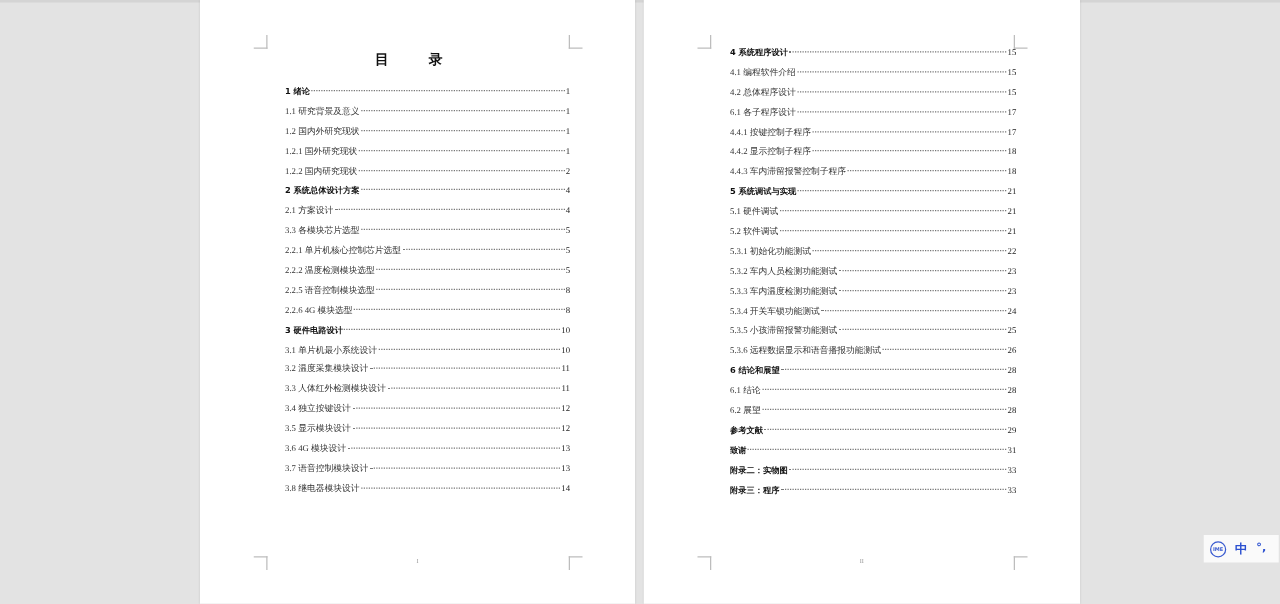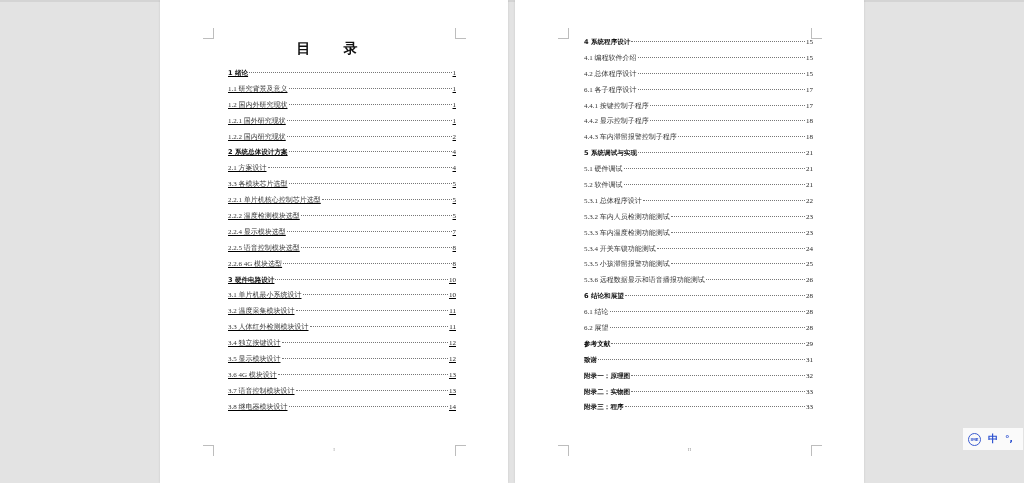--- a/index.html
+++ b/index.html
@@ -16,21 +16,21 @@
   }
   #page1 { left: 160px; width: 348px; }
   #page2 { left: 515px; width: 349px; }
   .corner { position: absolute; width: 10px; height: 10px; border-color: #bdbdbd; border-style: solid; border-width: 0; }
   .c-tl { border-right-width: 1px; border-bottom-width: 1px; }
   .c-tr { border-left-width: 1px; border-bottom-width: 1px; }
   .c-bl { border-right-width: 1px; border-top-width: 1px; }
   .c-br { border-left-width: 1px; border-top-width: 1px; }
   .toc-title {
     position: absolute; left: 0; right: 0; top: 40px; text-align: center;
-    font-family: "DejaVu Sans", sans-serif; font-weight: bold; font-size: 14px;
+    font-family: "DejaVu Sans", sans-serif; font-weight: bold; font-size: 11px;
     letter-spacing: 14px; color: #111;
   }
   .toc { position: absolute; left: 68px; width: 228px; }
   #page2 .toc { left: 69px; width: 229px; }
   .row {
     display: flex; align-items: baseline; height: 15.9px; line-height: 15.9px;
     font-size: 7px; color: #333; white-space: nowrap;
   }
   .row.bold { font-family: "DejaVu Sans", sans-serif; font-weight: bold; color: #111; font-size: 6.6px; }
   .row .label { flex: 0 0 auto; }
@@ -52,21 +52,21 @@
 <body>
 
 <div class="topline"></div>
 
 <div class="page" id="page1">
   <div class="corner c-tl" style="left:43px; top:28px;"></div>
   <div class="corner c-tr" style="left:295px; top:28px;"></div>
   <div class="corner c-bl" style="left:43px; top:445px;"></div>
   <div class="corner c-br" style="left:295px; top:445px;"></div>
   <div class="toc-title">目 录</div>
-  <div class="toc" id="toc1" style="top:66px;text-decoration:underline;">
+  <div class="toc" id="toc1" style="top:66px;">
       <div class="row bold">
         <span class="label">1 绪论</span>
         <span class="dots"></span>
         <span class="pg">1</span>
       </div>
       <div class="row">
         <span class="label">1.1 研究背景及意义</span>
         <span class="dots"></span>
         <span class="pg">1</span>
       </div>
@@ -102,25 +102,20 @@
       </div>
       <div class="row">
         <span class="label">2.2.1  单片机核心控制芯片选型</span>
         <span class="dots"></span>
         <span class="pg">5</span>
       </div>
       <div class="row">
         <span class="label">2.2.2  温度检测模块选型</span>
         <span class="dots"></span>
         <span class="pg">5</span>
-      </div>
-      <div class="row">
-        <span class="label">2.2.4  显示模块选型</span>
-        <span class="dots"></span>
-        <span class="pg">7</span>
       </div>
       <div class="row">
         <span class="label">2.2.5  语音控制模块选型</span>
         <span class="dots"></span>
         <span class="pg">8</span>
       </div>
       <div class="row">
         <span class="label">2.2.6 4G 模块选型</span>
         <span class="dots"></span>
         <span class="pg">8</span>
@@ -224,21 +219,21 @@
         <span class="label">5.1 硬件调试</span>
         <span class="dots"></span>
         <span class="pg">21</span>
       </div>
       <div class="row">
         <span class="label">5.2 软件调试</span>
         <span class="dots"></span>
         <span class="pg">21</span>
       </div>
       <div class="row">
-        <span class="label">5.3.1 总体程序设计</span>
+        <span class="label">5.3.1 初始化功能测试</span>
         <span class="dots"></span>
         <span class="pg">22</span>
       </div>
       <div class="row">
         <span class="label">5.3.2  车内人员检测功能测试</span>
         <span class="dots"></span>
         <span class="pg">23</span>
       </div>
       <div class="row">
         <span class="label">5.3.3  车内温度检测功能测试</span>
@@ -277,25 +272,20 @@
       </div>
       <div class="row bold">
         <span class="label">参考文献</span>
         <span class="dots"></span>
         <span class="pg">29</span>
       </div>
       <div class="row bold">
         <span class="label">致谢</span>
         <span class="dots"></span>
         <span class="pg">31</span>
-      </div>
-      <div class="row bold">
-        <span class="label">附录一：原理图</span>
-        <span class="dots"></span>
-        <span class="pg">32</span>
       </div>
       <div class="row bold">
         <span class="label">附录二：实物图</span>
         <span class="dots"></span>
         <span class="pg">33</span>
       </div>
       <div class="row bold">
         <span class="label">附录三：程序</span>
         <span class="dots"></span>
         <span class="pg">33</span>

